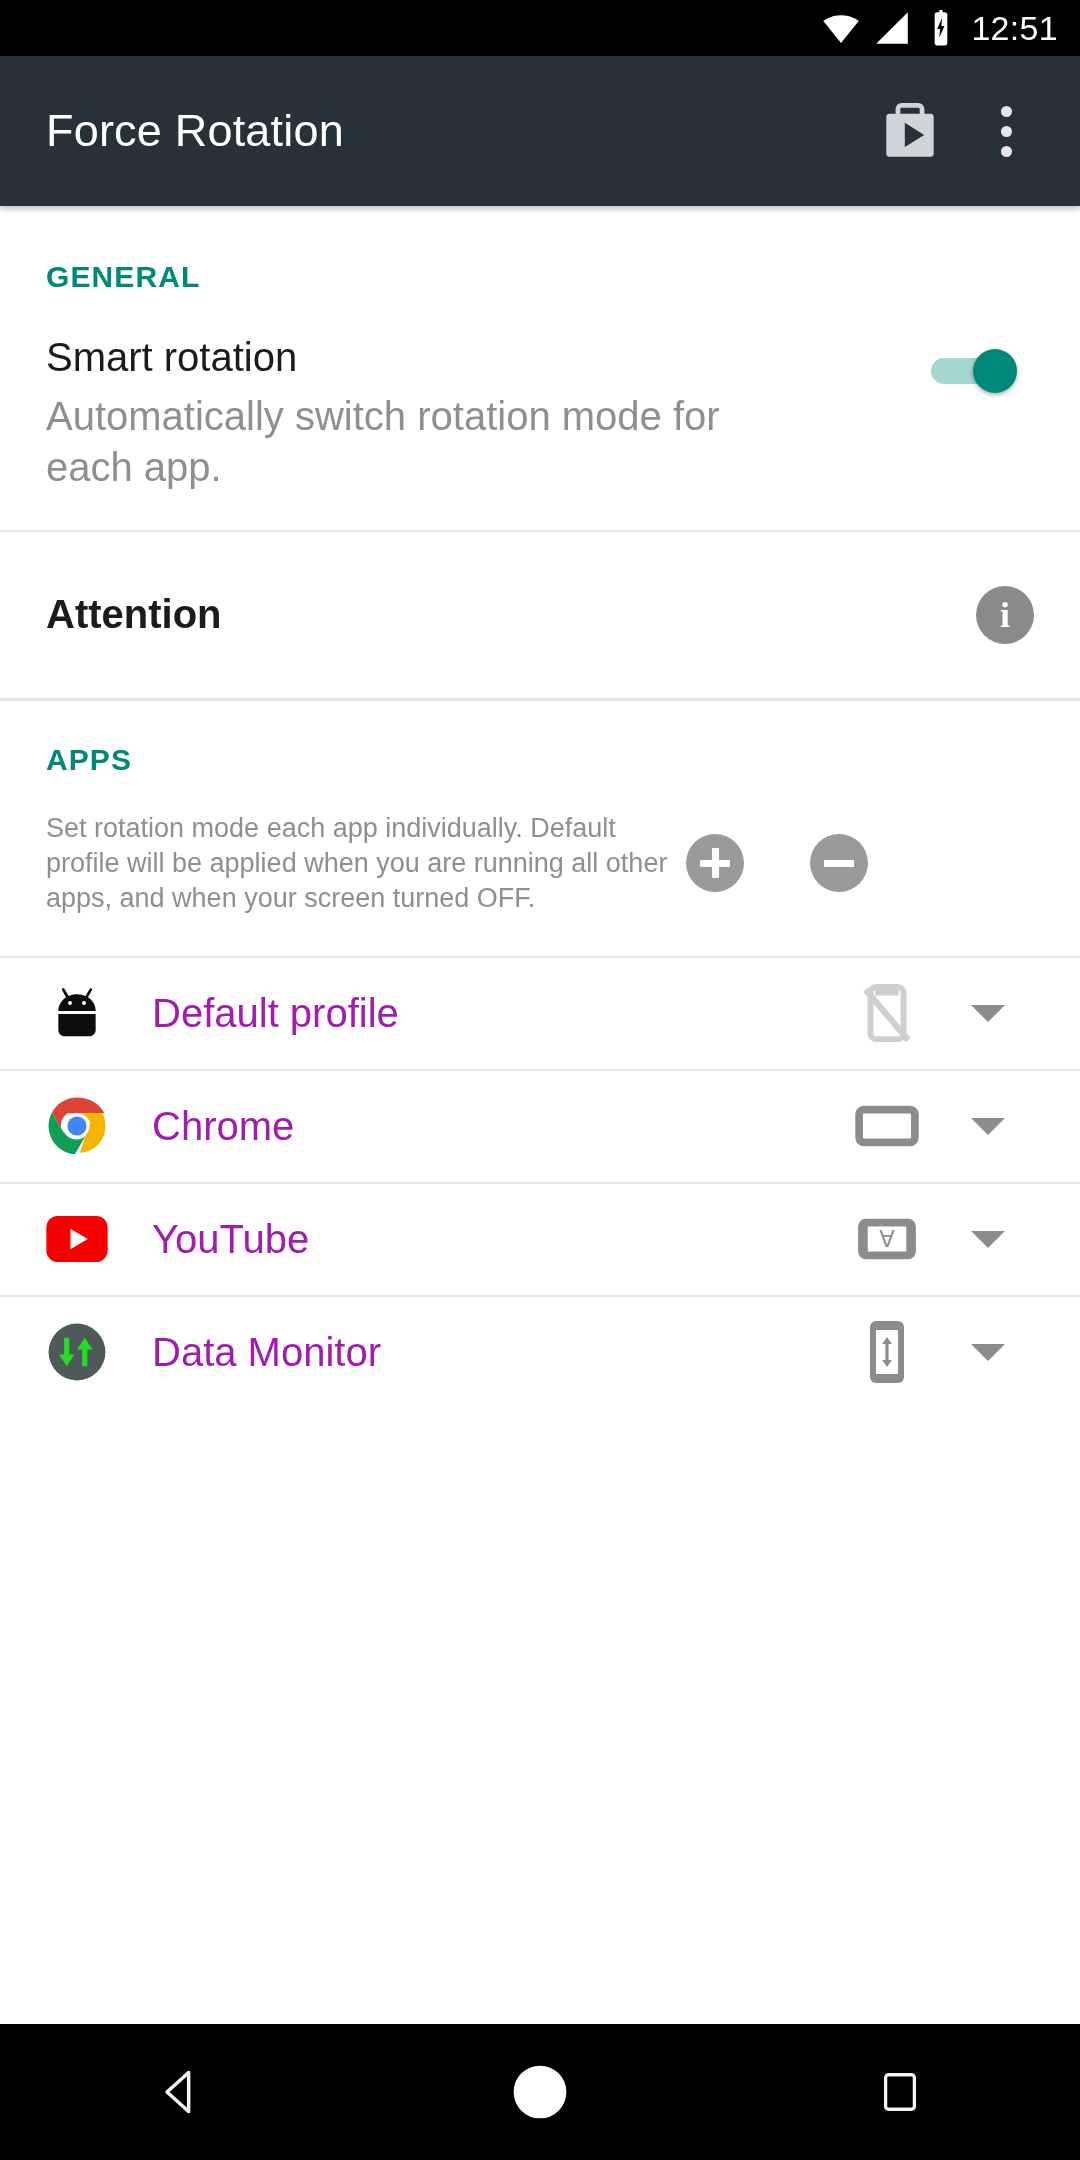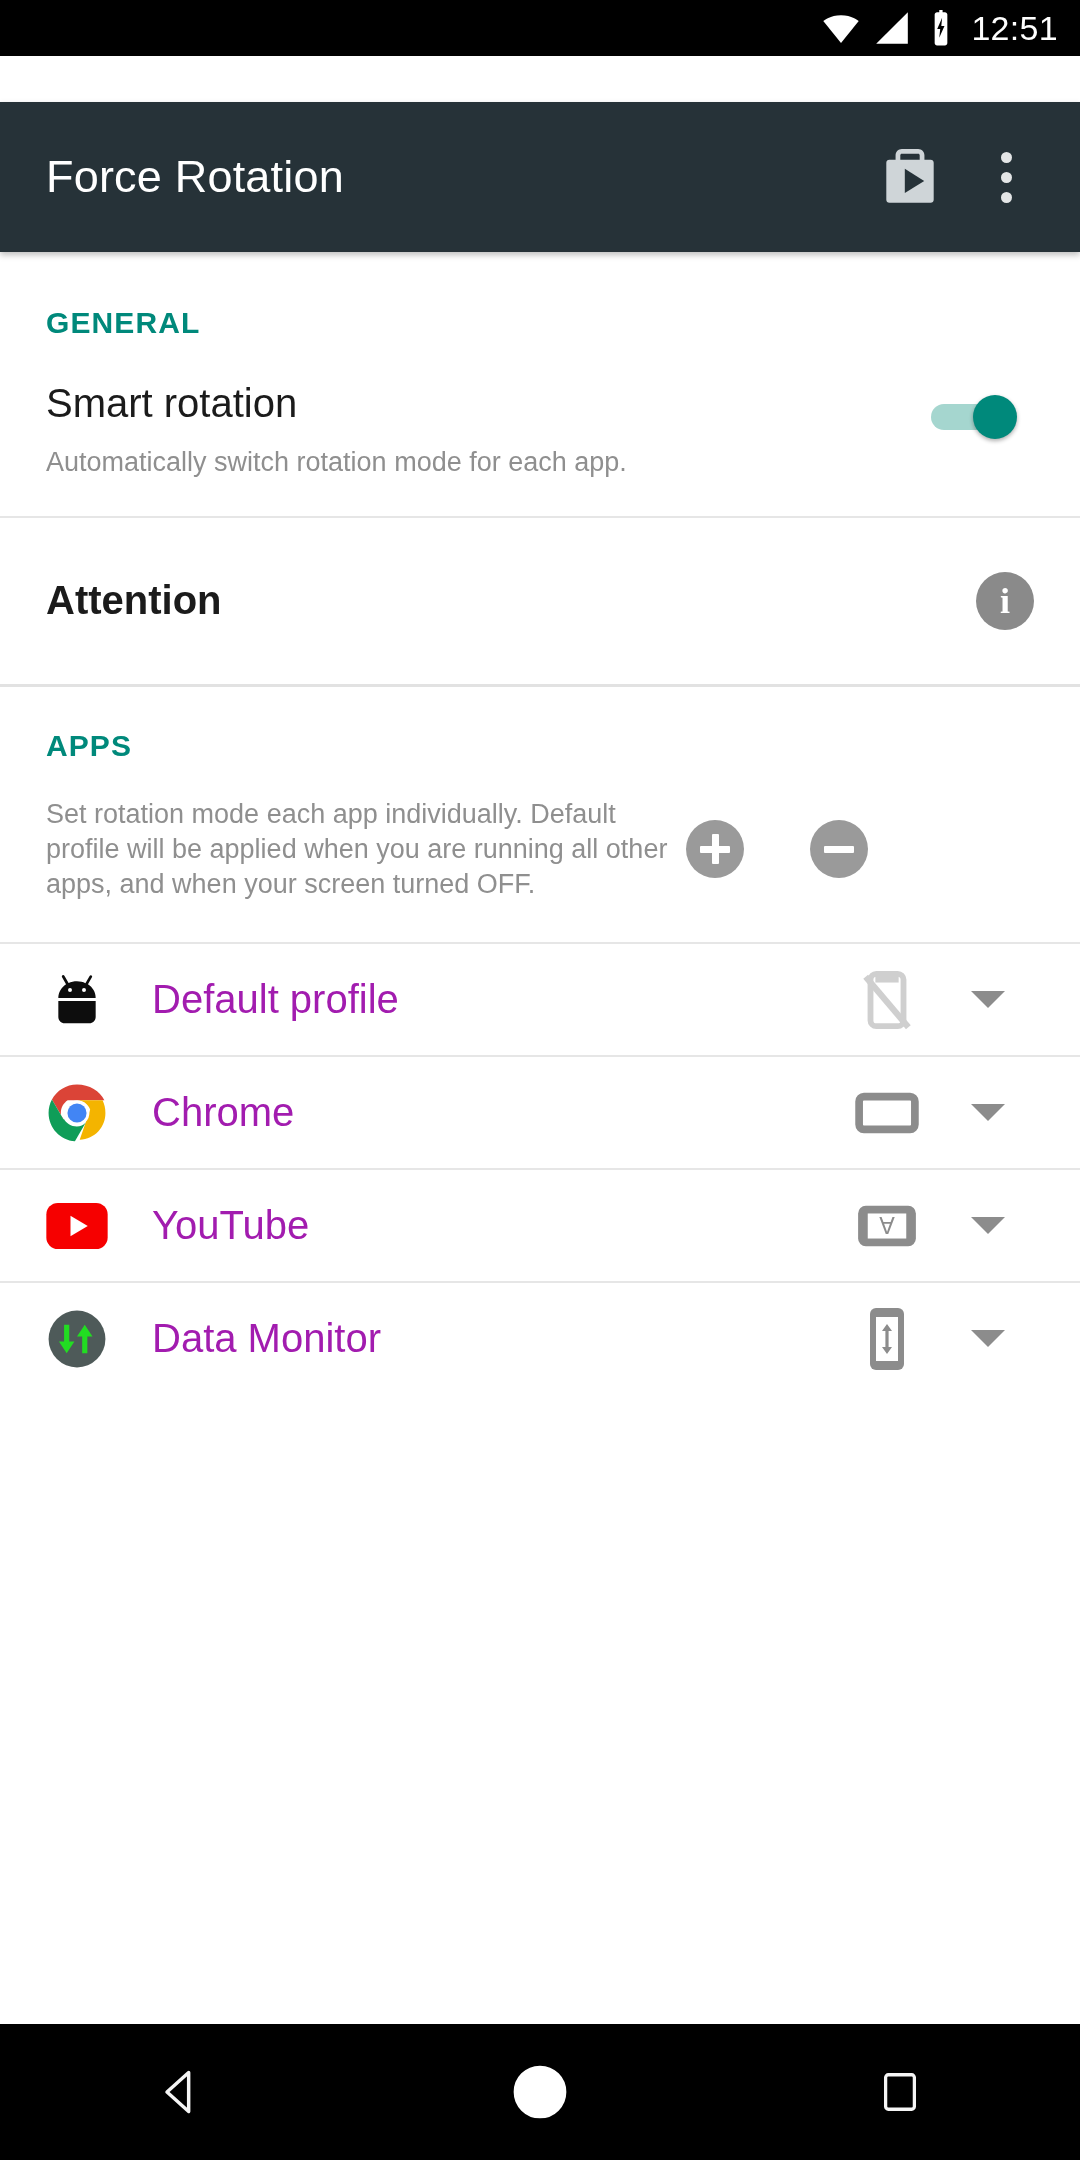--- a/index.html
+++ b/index.html
@@ -21,21 +21,21 @@
     color:#fff; font-size:34px; letter-spacing:0.3px;
     font-family:"Liberation Sans", sans-serif;
   }
   .sb-icon { display:block; }
 
   
   .toolbar {
     height:150px; background:#263238; flex:none;
     display:flex; align-items:center; padding:0 26px 0 46px;
     box-shadow:0 3px 6px rgba(0,0,0,0.25);
-    position:relative; z-index:5;margin-top:46px;
+    position:relative; z-index:5;
   }
   .toolbar .title {
     color:#ffffff; font-size:45px; font-weight:400; letter-spacing:0.2px;
     flex:1;
   }
   .tb-btn { width:96px; height:96px; display:flex; align-items:center; justify-content:center; }
   .kebab { display:flex; flex-direction:column; gap:9px; align-items:center; }
   .kebab i { width:11px; height:11px; border-radius:50%; background:#e4e6e7; display:block; }
 
   
@@ -46,21 +46,21 @@
     padding:54px 0 0 46px;
   }
   .section-header.apps { padding-top:42px; }
   .divider { height:2px; background:#e6e6e6; width:100%; }
 
   
   .pref { padding:40px 46px 36px 46px; display:flex; align-items:flex-start; }
   .pref-text { flex:1; padding-right:24px; }
   .pref-title { font-size:40px; color:#1b1b1b; line-height:1.18; }
   .pref-sub {
-    font-size:27px; color:#8f8f8f; line-height:1.28; margin-top:18px;
+    font-size:40px; color:#8f8f8f; line-height:1.28; margin-top:10px;
     max-width:745px;
   }
   .pref-ctrl { flex:none; display:flex; align-items:center; justify-content:center;
                min-width:120px; padding-top:18px; }
 
   
   .switch { position:relative; width:86px; height:38px; }
   .switch .track {
     position:absolute; left:0; top:6px; width:72px; height:26px; border-radius:13px;
     background:#a5d6cf;

